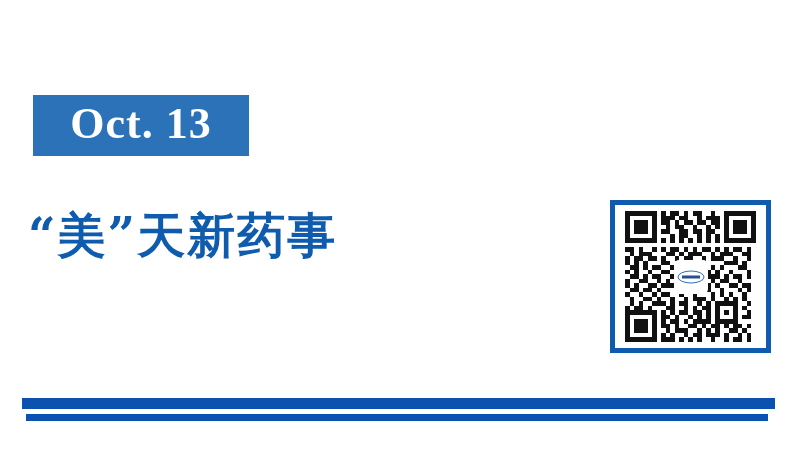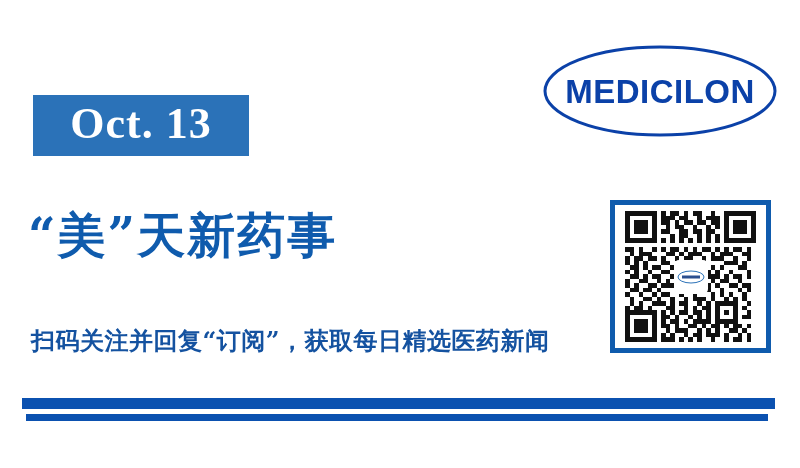--- a/index.html
+++ b/index.html
@@ -159,38 +159,29 @@
     width: 742px;
     height: 7px;
     background: #0b51b0;
   }
 </style>
 </head>
 <body>
 
 <div class="banner">
 
-  <div class="brand-logo">
-    <svg viewBox="0 0 236 94" xmlns="http://www.w3.org/2000/svg" aria-hidden="true">
-      <ellipse cx="118" cy="47" rx="115" ry="44" fill="#ffffff" stroke="#0b41a8" stroke-width="3"></ellipse>
-      <text class="brand-logo-text" x="118" y="59" text-anchor="middle">MEDICILON</text>
-    </svg>
-  </div>
 
   <div class="date-badge">
     <span class="date-badge-label">Oct. 13</span>
   </div>
 
   <div class="headline">
     <span class="headline-text">“美”天新药事</span>
   </div>
 
-  <div class="subtitle">
-    <span class="subtitle-text">扫码关注并回复“订阅”，获取每日精选医药新闻</span>
-  </div>
 
   <div class="qr-block">
     <div class="qr-canvas">
       <svg viewBox="0 0 29 29" xmlns="http://www.w3.org/2000/svg" shape-rendering="crispEdges" aria-hidden="true">
         <rect x="0" y="0" width="29" height="29" fill="#ffffff"></rect>
         <g fill="#111111">
 
           <rect x="0" y="0" width="7" height="1"></rect>
           <rect x="0" y="6" width="7" height="1"></rect>
           <rect x="0" y="1" width="1" height="5"></rect>

